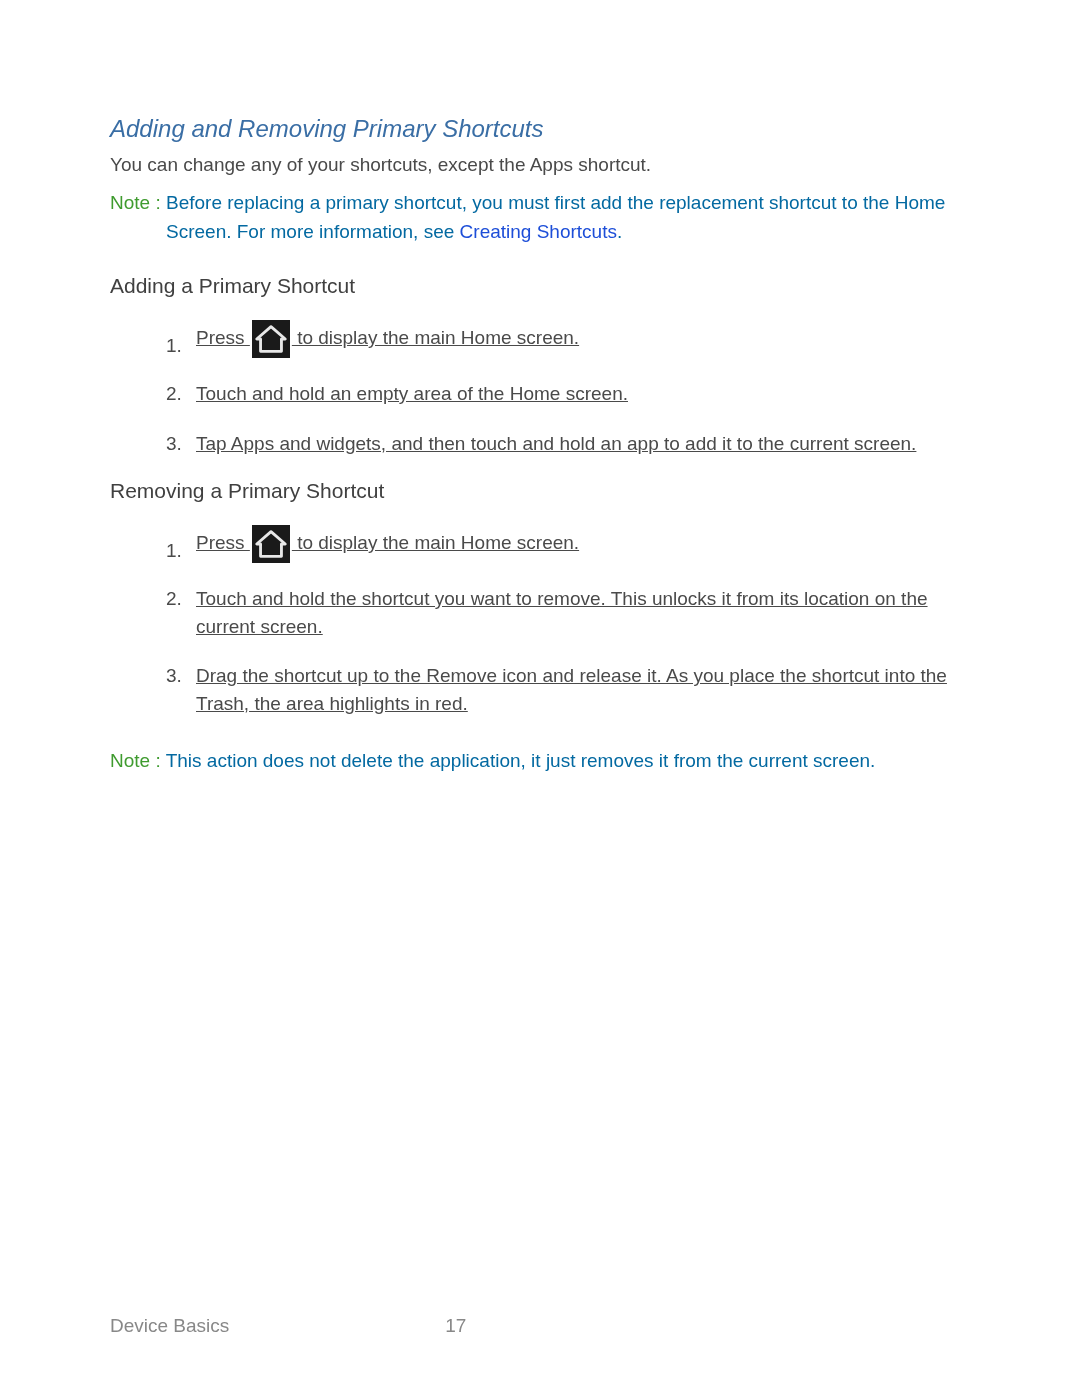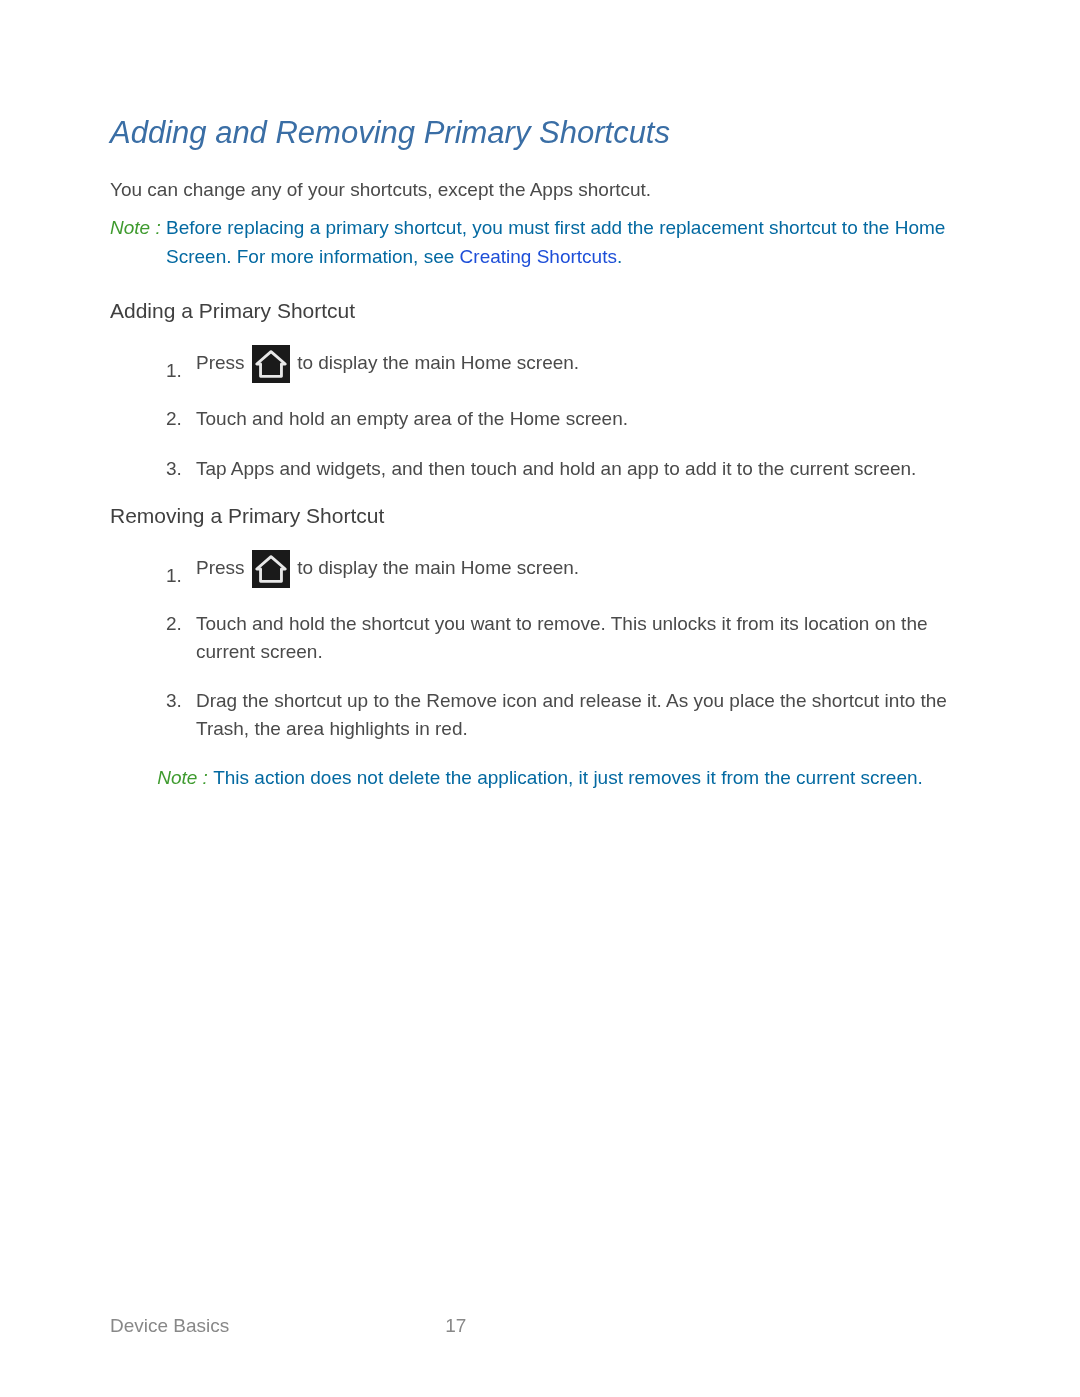--- a/index.html
+++ b/index.html
@@ -8,59 +8,59 @@
     height: 1397px;
     background: #ffffff;
     font-family: Arial, Helvetica, sans-serif;
     color: #4a4a4a;
     position: relative;
     padding: 115px 110px 0 110px;
   }
   .page-title {
     color: #3a6ea5;
     font-style: italic;
-    font-size: 31px;
+    font-size: 24px;
     font-weight: normal;
-    margin-bottom: 28px;
+    margin-bottom: 11px;
   }
   .intro {
     font-size: 19px;
     color: #4a4a4a;
     margin-bottom: 13px;
   }
   .note-block {
     font-size: 19px;
     margin-bottom: 28px;
     line-height: 1.5;
     padding-left: 56px;
     text-indent: -56px;
   }
   .note-label {
     color: #3f9b2f;
-    font-style: italic;
   }
   .note-text {
     color: #0369a1;
   }
   .note-link {
     color: #1d4ed8;
     text-decoration: none;
   }
   .subheading {
     color: #404040;
     font-size: 21px;
     font-weight: normal;
     margin-top: 10px;
     margin-bottom: 22px;
   }
   ol.steps {
     list-style: none;
     counter-reset: step;
     margin: 0 0 18px 0;
     padding-left: 56px;
+    text-decoration: underline;
   }
   ol.steps > li {
     counter-increment: step;
     position: relative;
     font-size: 19px;
     color: #4a4a4a;
     line-height: 1.45;
     margin-bottom: 22px;
     padding-left: 30px;
   }
@@ -79,22 +79,21 @@
     width: 38px;
     height: 38px;
     vertical-align: middle;
     margin: 0 2px;
   }
   .note-bottom {
     font-size: 19px;
     line-height: 1.5;
     padding-left: 56px;
     text-indent: -56px;
-    margin-top: 22px;
-    text-align: center;
+    margin-top: 30px;
   }
   .footer {
     position: absolute;
     bottom: 60px;
     left: 110px;
     right: 92px;
     font-size: 19px;
     color: #888;
   }
   .footer-label { display:inline-block; width: 330px; }

